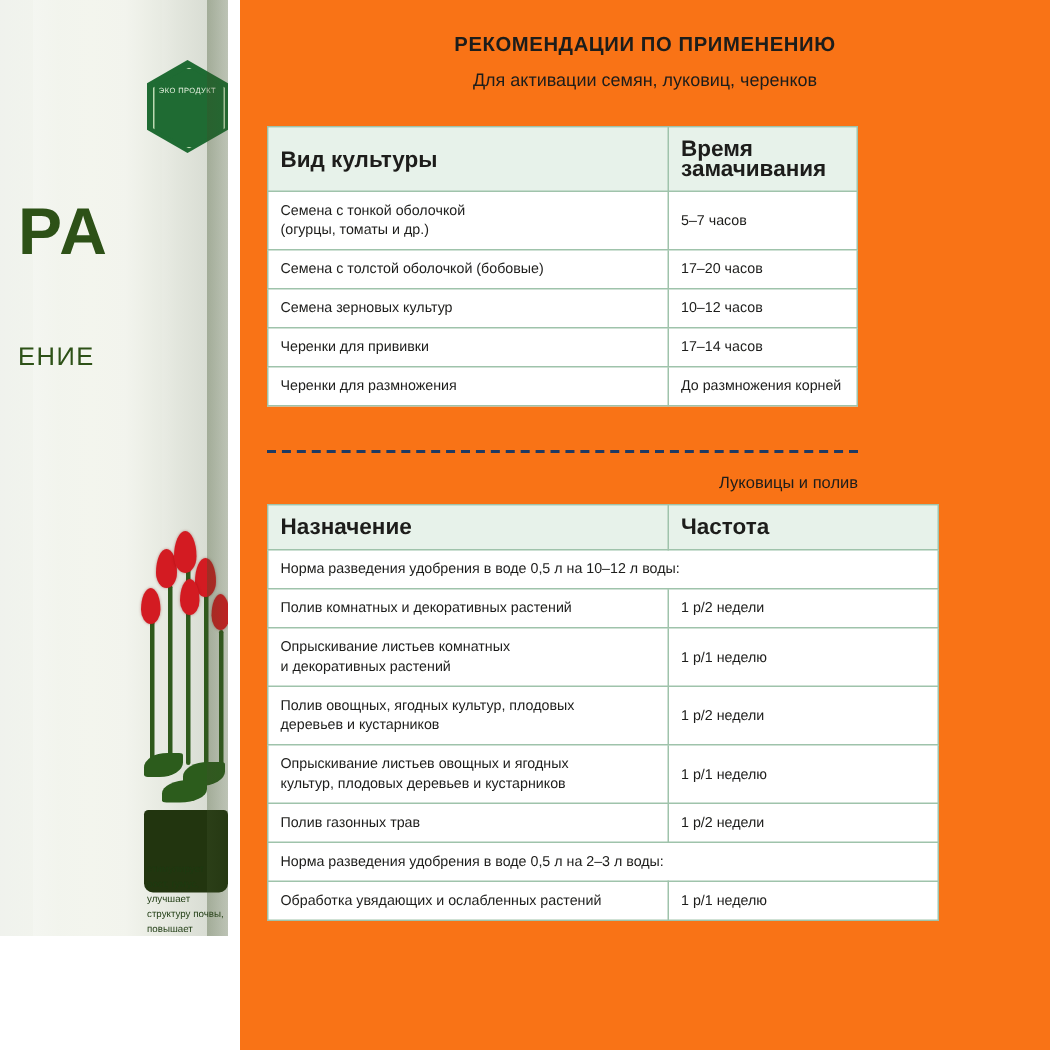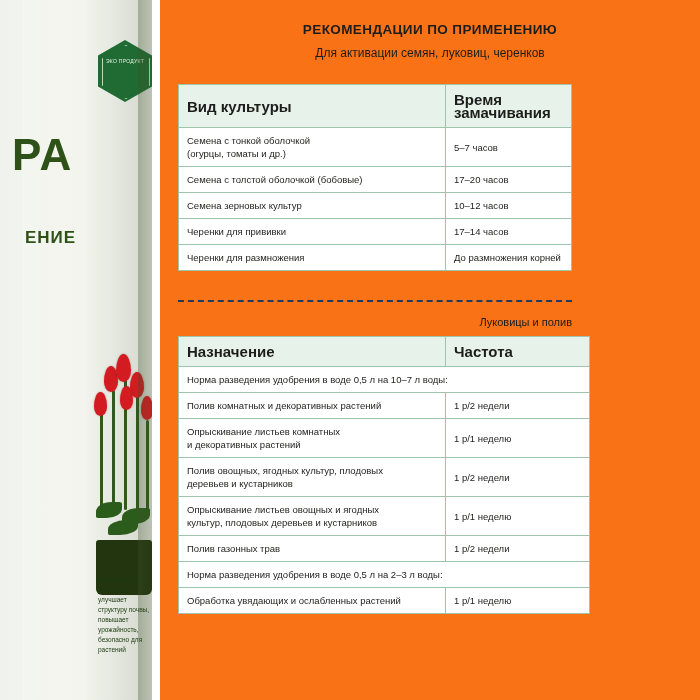--- a/index.html
+++ b/index.html
@@ -21,21 +21,21 @@
     overflow: hidden;
     background: #ffffff;
   }
 
   
   .bottle {
     position: absolute;
     left: 0;
     top: 0;
     width: 152px;
-    height: 700px;
+    height: 624px;
     background: linear-gradient(90deg, #3d5a19 0%, #53761f 18%, #6d8f28 40%, #5d8022 62%, #40601a 82%, #2e4814 100%);
     overflow: hidden;
   }
   .bottle .glare {
     position: absolute;
     left: 22px;
     top: 0;
     width: 16px;
     height: 700px;
     background: linear-gradient(90deg, rgba(255,255,255,0.22), rgba(255,255,255,0.02));
@@ -103,26 +103,25 @@
     position: absolute;
     left: 12px;
     top: 130px;
     font-size: 44px;
     font-weight: bold;
     color: #2d5117;
     letter-spacing: 2px;
   }
   .brand-sub {
     position: absolute;
-    left: 25px;
+    left: 12px;
     top: 228px;
     font-size: 17px;
     color: #2d5117;
     letter-spacing: 1px;
-    font-weight: bold;
   }
 
   .flower-art {
     position: absolute;
     left: 0;
     top: 330px;
     width: 152px;
     height: 250px;
   }
   .stem {
@@ -251,21 +250,21 @@
     font-size: 11px;
     color: #1d1d1b;
   }
 
   .table2-wrap {
     position: absolute;
     left: 18px;
     top: 336px;
     width: 394px;
   }
-  .table2-wrap table.t { width: 412px; }
+  .table2-wrap table.t { width: 448px; }
 
   .cell-r { text-align: left; }
 </style>
 </head>
 <body>
 
 <div class="page">
 
   <div class="bottle">
     <div class="glare"></div>
@@ -359,21 +358,21 @@
     <div class="table2-wrap">
       <table class="t">
         <thead>
           <tr>
             <td style="width:250px;">Назначение</td>
             <td>Частота</td>
           </tr>
         </thead>
         <tbody>
           <tr>
-            <td class="sub" colspan="2">Норма разведения удобрения в воде 0,5 л на 10–7 л воды:</td>
+            <td class="sub" colspan="2">Норма разведения удобрения в воде 0,5 л на 10–12 л воды:</td>
           </tr>
           <tr>
             <td>Полив комнатных и декоративных растений</td>
             <td class="cell-r">1 р/2 недели</td>
           </tr>
           <tr>
             <td style="white-space:pre-line;">Опрыскивание листьев комнатных
 и декоративных растений</td>
             <td class="cell-r">1 р/1 неделю</td>
           </tr>

